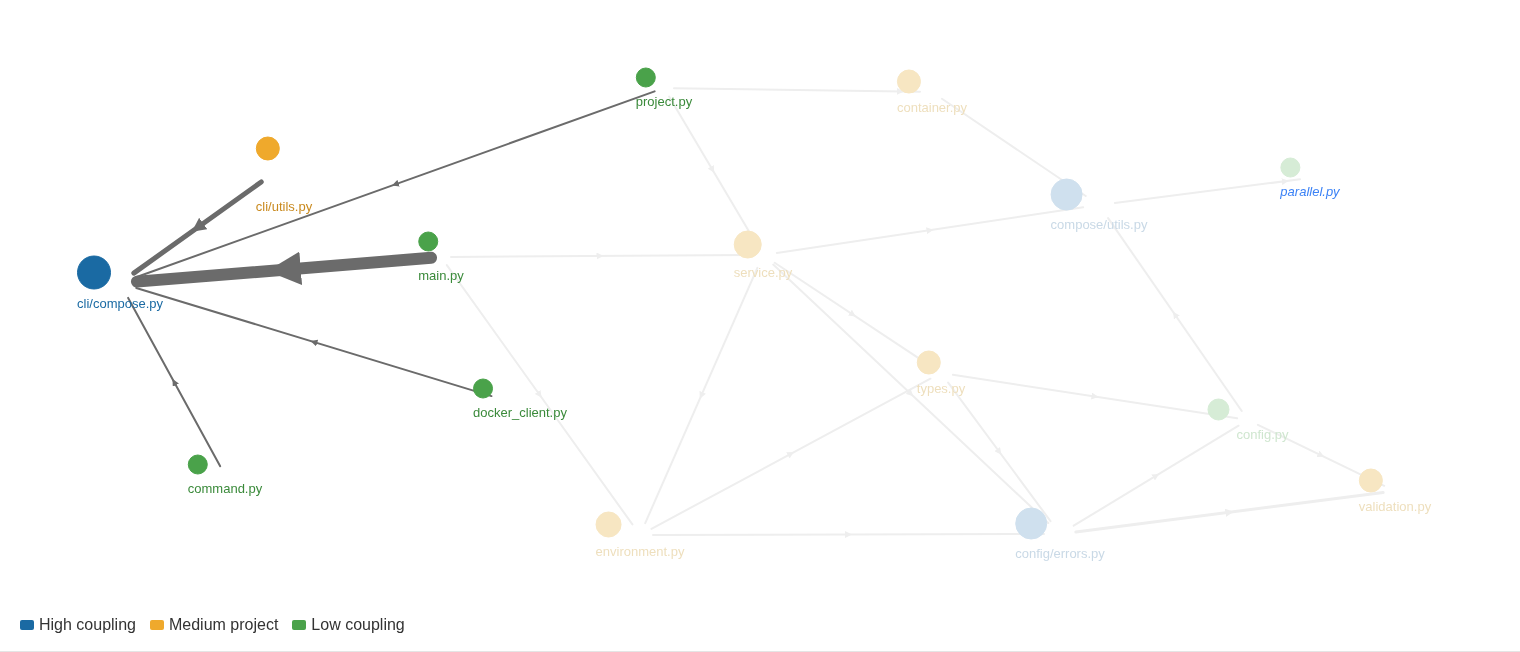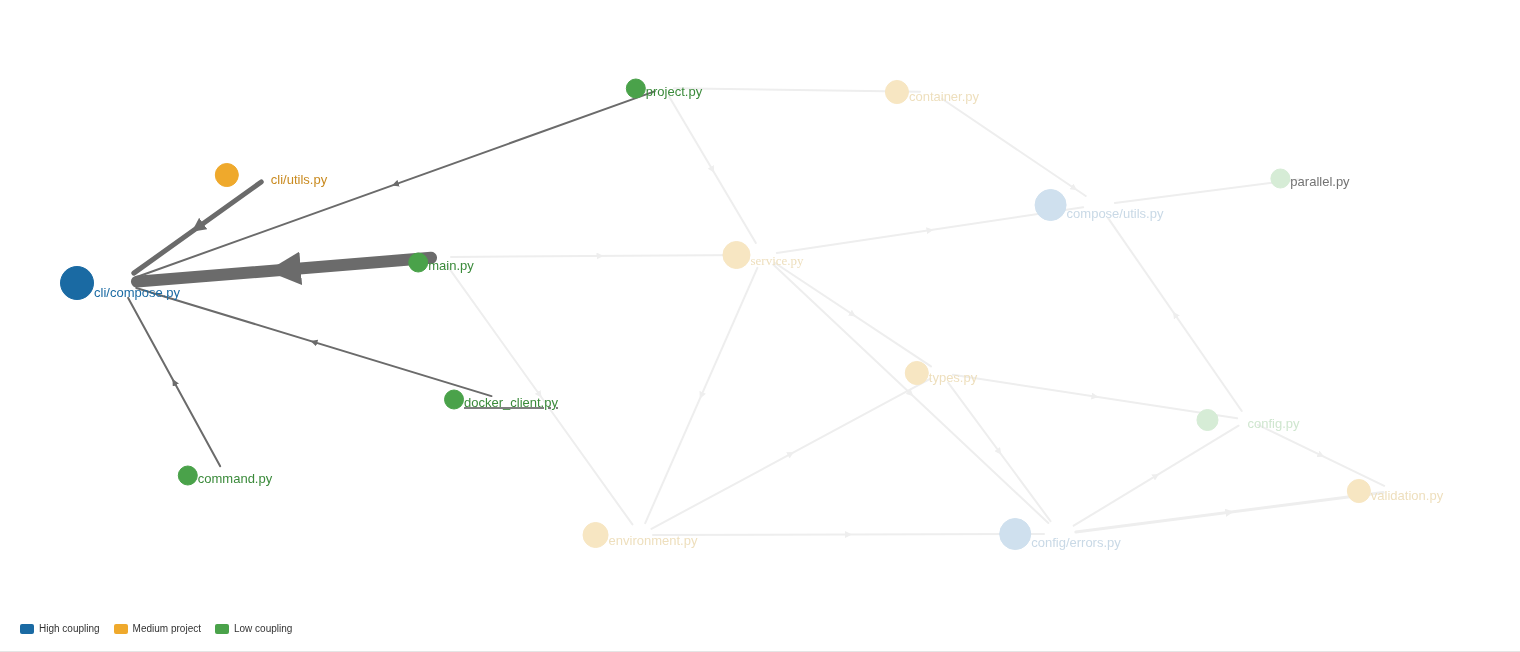--- a/index.html
+++ b/index.html
@@ -13,41 +13,41 @@
     overflow: hidden;
   }
   .canvas {
     position: absolute;
     inset: 0;
   }
   .node {
     position: absolute;
     transform: translate(-50%, -50%);
     display: flex;
-    flex-direction: row;
-    align-items: flex-end;
+    flex-direction: column;
+    align-items: flex-start;
     pointer-events: auto;
   }
   .dot {
     border-radius: 50%;
     box-sizing: border-box;
   }
   .label {
     margin-top: 6px;
     font-size: 13px;
     white-space: nowrap;
     font-weight: 500;
   }
   .legend {
     position: absolute;
     left: 20px;
     bottom: 18px;
     display: flex;
     gap: 14px;
-    font-size: 10px;
+    font-size: 16px;
     color: #333;
     align-items: center;
   }
   .legend-item {
     display: flex;
     align-items: center;
     gap: 5px;
   }
   .legend-swatch {
     width: 14px;
@@ -127,67 +127,67 @@
       <line x1="1073.6812099913218" y1="525.7039471329218" x2="1238.5941681309662" y2="425.7035363461162" stroke="#eeeeee" stroke-width="2" stroke-linecap="round"></line>
       <line x1="1156.1291383048995" y1="475.708926772561" x2="1156.1462398173887" y2="475.6985567064771" stroke="#eeeeee" stroke-width="1" marker-end="url(#arrow-faded)"></line>
       <line x1="1075.869800034963" y1="531.9629808910346" x2="1383.0976499737778" y2="492.52776433172403" stroke="#eeeeee" stroke-width="3" stroke-linecap="round"></line>
       <line x1="1229.4738063793486" y1="512.2466457483224" x2="1229.4936436293922" y2="512.2440994744361" stroke="#eeeeee" stroke-width="1.2000000000000002" marker-end="url(#arrow-faded)"></line>
     </svg>
   <div id="node-layer">
       <div class="node" style="left: 120px; top: 283px;">
         <div class="dot" style="width: 34px; height: 34px; background: rgb(26, 106, 163); border: 1px solid rgb(26, 106, 163);"></div>
         <div class="label" style="color: rgb(26, 106, 163);">cli/compose.py</div>
       </div>
-      <div class="node" style="left: 271px; top: 175px; gap: 32px;">
+      <div class="node" style="left: 284px; top: 175px; gap: 32px;">
         <div class="dot" style="width: 24px; height: 24px; background: rgb(239, 169, 44); border: 1px solid rgb(239, 169, 44);"></div>
         <div class="label" style="color: rgb(201, 138, 31);">cli/utils.py</div>
       </div>
       <div class="node" style="left: 441px; top: 257px;">
         <div class="dot" style="width: 20px; height: 20px; background: rgb(74, 162, 74); border: 1px solid rgb(74, 162, 74);"></div>
         <div class="label" style="color: rgb(58, 138, 58); margin-top: 16px;">main.py</div>
       </div>
       <div class="node" style="left: 664px; top: 88px;">
         <div class="dot" style="width: 20px; height: 20px; background: rgb(74, 162, 74); border: 1px solid rgb(74, 162, 74);"></div>
         <div class="label" style="color: rgb(58, 138, 58);">project.py</div>
       </div>
-      <div class="node" style="left: 501px; top: 399px; text-decoration: underline;">
+      <div class="node" style="left: 520px; top: 399px;">
         <div class="dot" style="width: 20px; height: 20px; background: rgb(74, 162, 74); border: 1px solid rgb(74, 162, 74);"></div>
         <div class="label" style="color: rgb(58, 138, 58);">docker_client.py</div>
       </div>
       <div class="node" style="left: 225px; top: 475px;">
         <div class="dot" style="width: 20px; height: 20px; background: rgb(74, 162, 74); border: 1px solid rgb(74, 162, 74);"></div>
         <div class="label" style="color: rgb(58, 138, 58);">command.py</div>
       </div>
       <div class="node" style="left: 932px; top: 92px;">
         <div class="dot" style="width: 24px; height: 24px; background: rgb(247, 230, 194); border: 1px solid rgb(247, 230, 194);"></div>
         <div class="label" style="color: rgb(238, 223, 189);">container.py</div>
       </div>
       <div class="node" style="left: 763px; top: 255px;">
         <div class="dot" style="width: 28px; height: 28px; background: rgb(247, 230, 194); border: 1px solid rgb(247, 230, 194);"></div>
-        <div class="label" style="color: rgb(238, 223, 189); font-family: Liberation Serif, serif;">service.py</div>
+        <div class="label" style="color: rgb(238, 223, 189);">service.py</div>
       </div>
       <div class="node" style="left: 941px; top: 373px;">
         <div class="dot" style="width: 24px; height: 24px; background: rgb(247, 230, 194); border: 1px solid rgb(247, 230, 194);"></div>
         <div class="label" style="color: rgb(238, 223, 189);">types.py</div>
       </div>
       <div class="node" style="left: 640px; top: 535px;">
         <div class="dot" style="width: 26px; height: 26px; background: rgb(247, 230, 194); border: 1px solid rgb(247, 230, 194);"></div>
         <div class="label" style="color: rgb(238, 223, 189);">environment.py</div>
       </div>
       <div class="node" style="left: 1099px; top: 205px;">
         <div class="dot" style="width: 32px; height: 32px; background: rgb(207, 224, 238); border: 1px solid rgb(207, 224, 238);"></div>
         <div class="label" style="color: rgb(201, 217, 230);">compose/utils.py</div>
       </div>
       <div class="node" style="left: 1060px; top: 534px;">
         <div class="dot" style="width: 32px; height: 32px; background: rgb(207, 224, 238); border: 1px solid rgb(207, 224, 238);"></div>
         <div class="label" style="color: rgb(201, 217, 230);">config/errors.py</div>
       </div>
       <div class="node" style="left: 1310px; top: 178px;">
         <div class="dot" style="width: 20px; height: 20px; background: rgb(214, 236, 214); border: 1px solid rgb(214, 236, 214);"></div>
-        <div class="label" style="color: #737373;">parallel.py</div>
+        <div class="label" style="color: #3b82f6; font-style: italic;">parallel.py</div>
       </div>
       <div class="node" style="left: 1248px; top: 420px;">
         <div class="dot" style="width: 22px; height: 22px; background: rgb(214, 236, 214); border: 1px solid rgb(214, 236, 214);"></div>
         <div class="label" style="color: rgb(207, 230, 207); margin-left: 29px;">config.py</div>
       </div>
       <div class="node" style="left: 1395px; top: 491px;">
         <div class="dot" style="width: 24px; height: 24px; background: rgb(247, 230, 194); border: 1px solid rgb(247, 230, 194);"></div>
         <div class="label" style="color: rgb(238, 223, 189);">validation.py</div>
       </div>
     </div>

